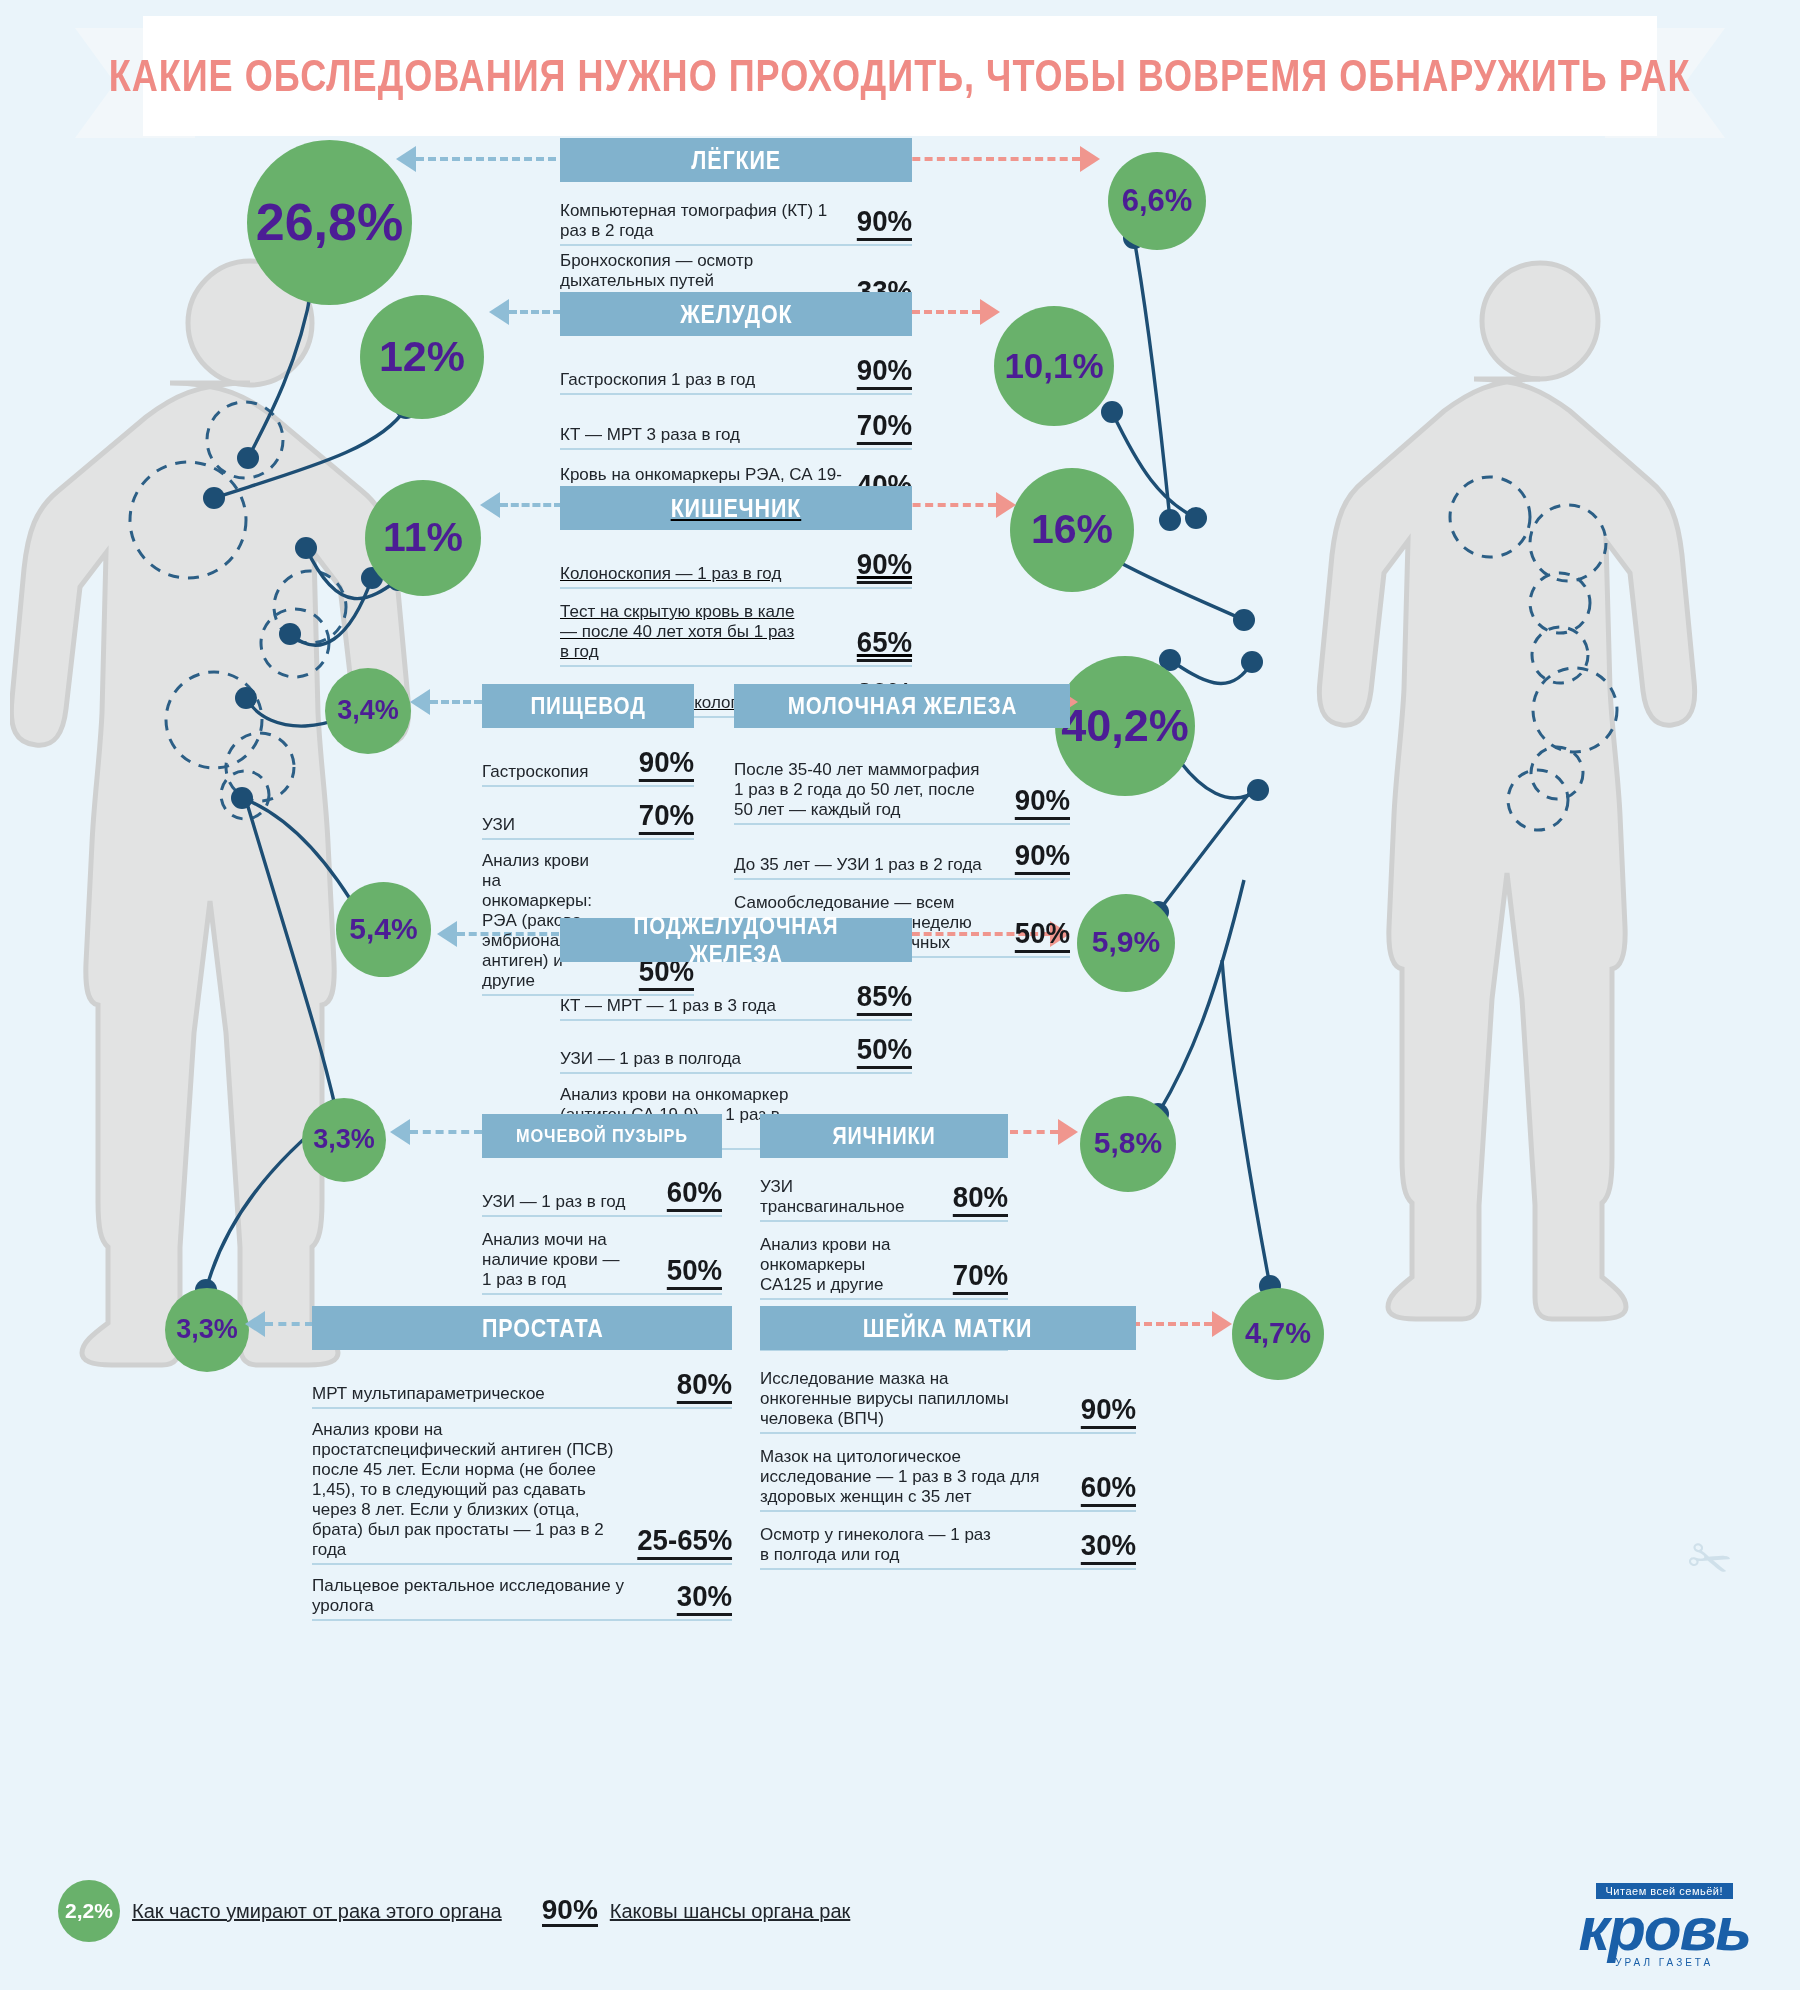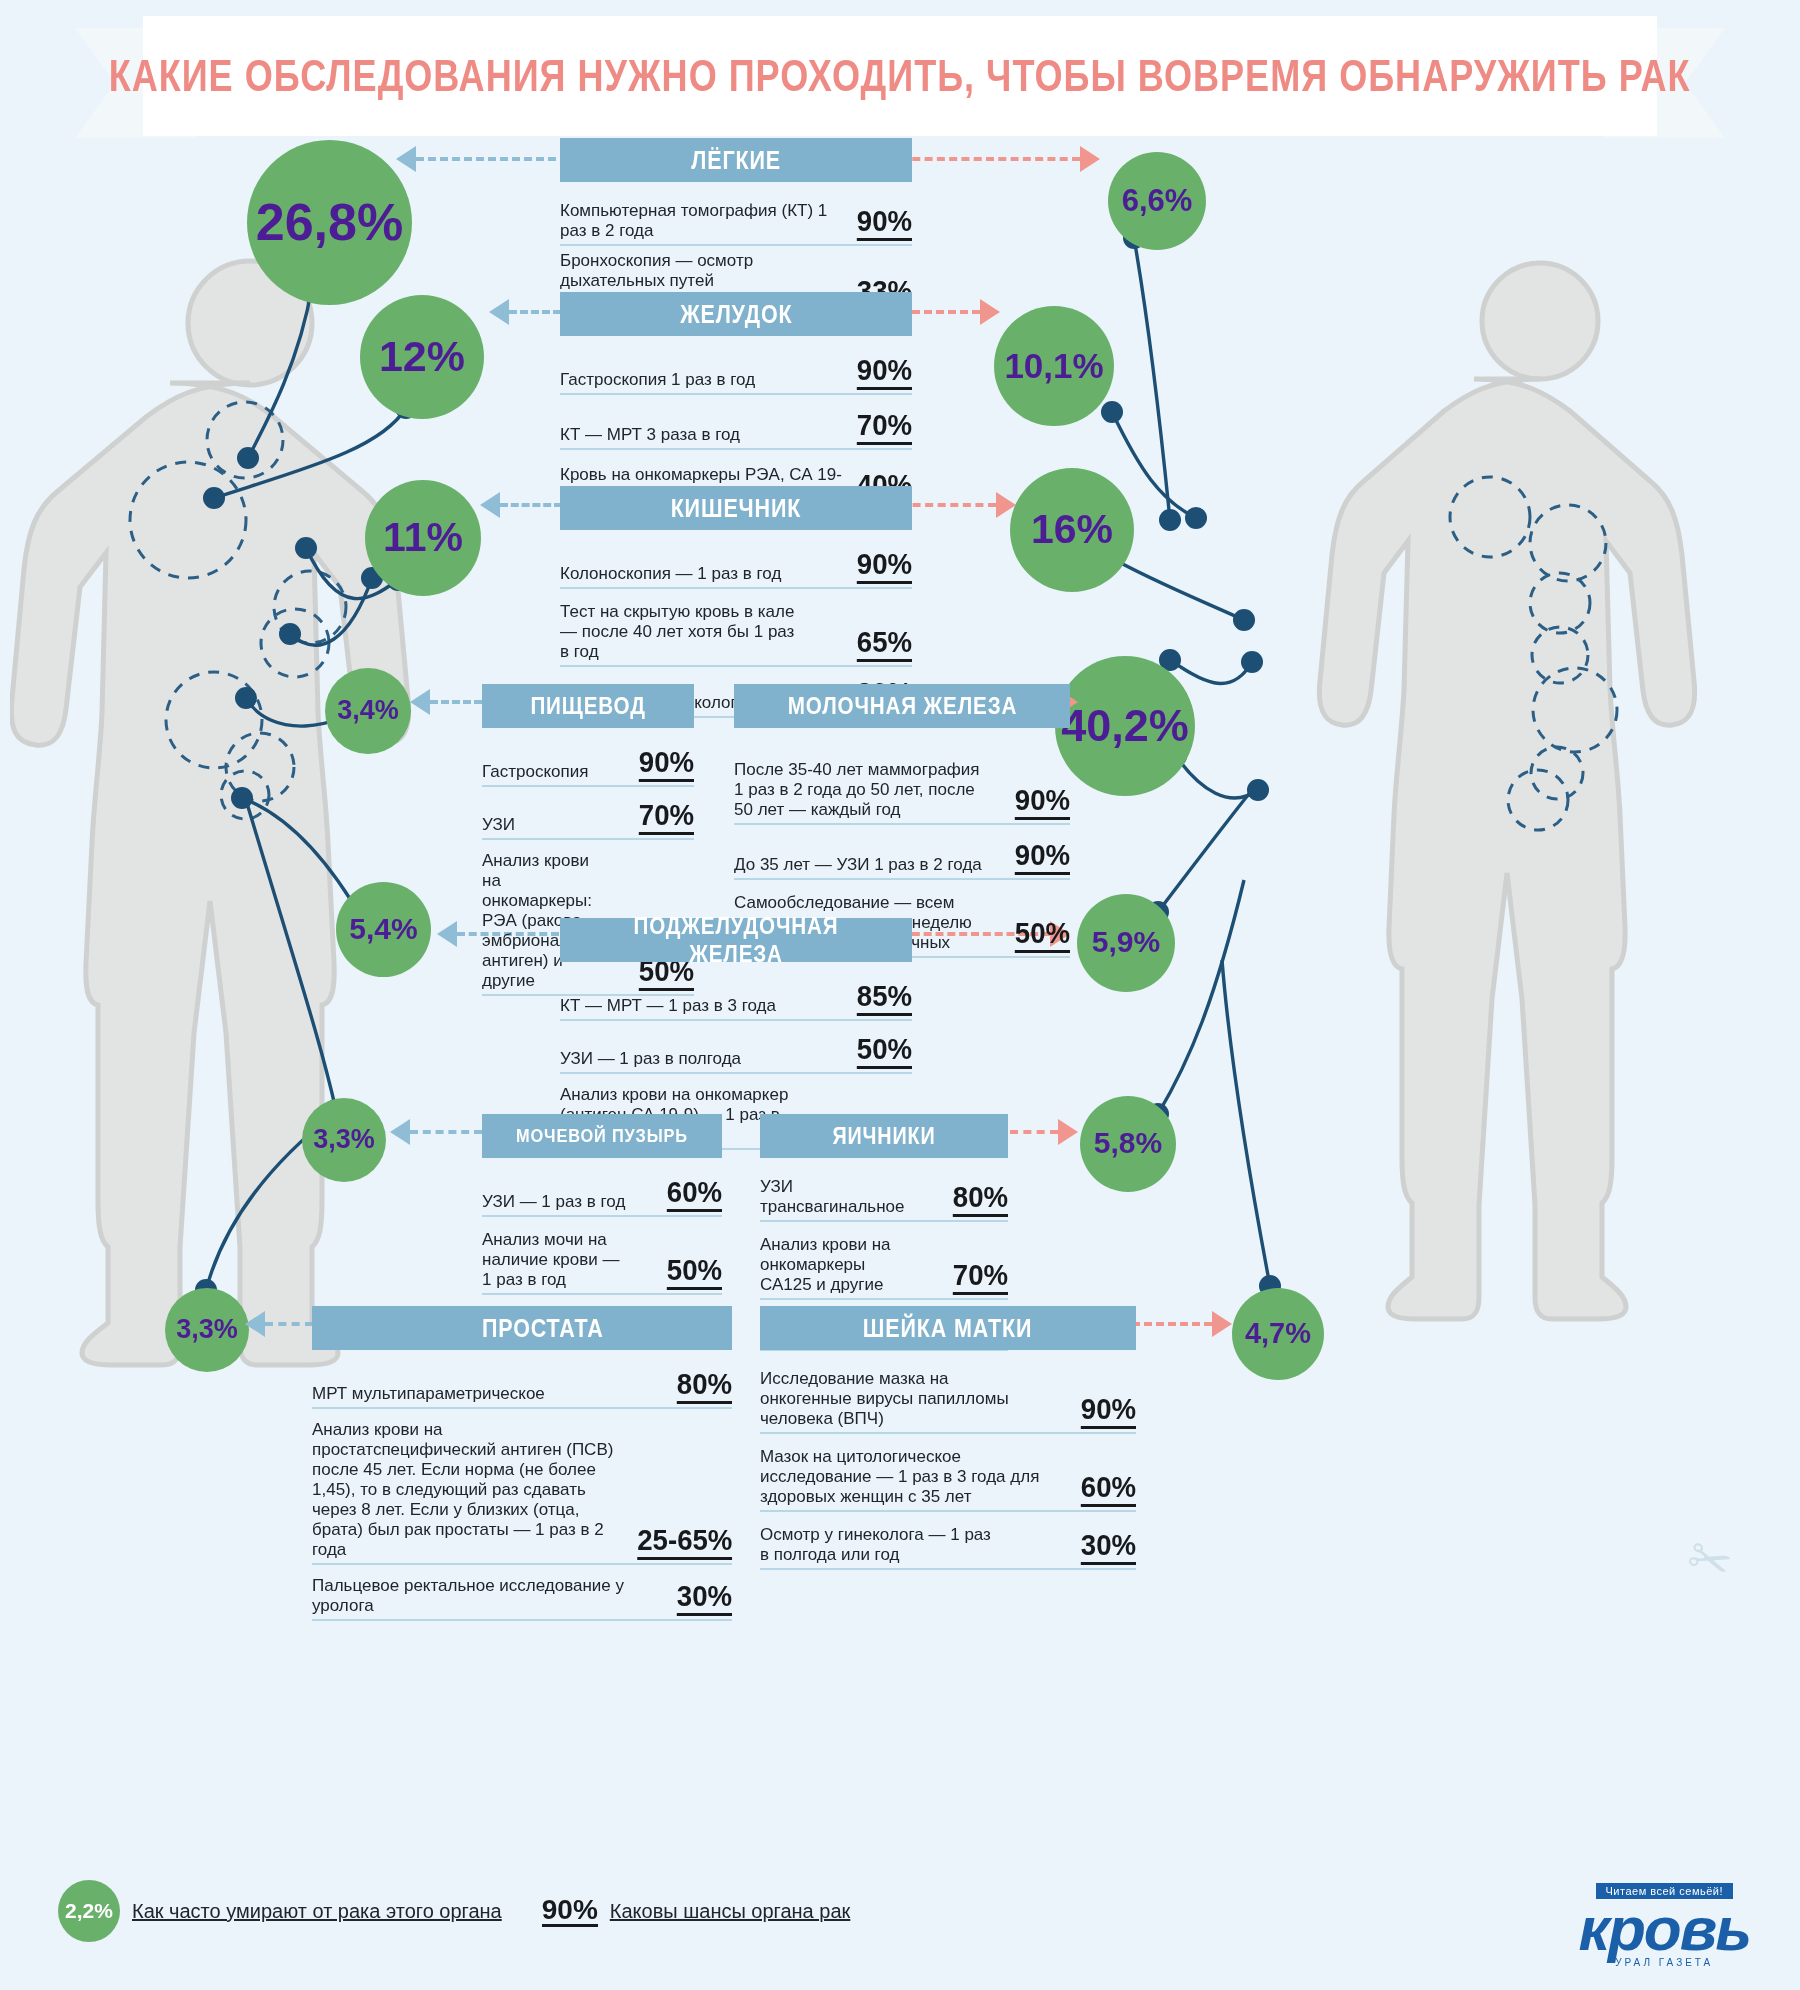--- a/index.html
+++ b/index.html
@@ -347,21 +347,21 @@
     <div class="row" style="margin-top:10px;">
       <div class="txt">КТ — МРТ 3 раза в год</div>
       <div class="pct">70%</div>
     </div>
     <div class="row" style="margin-top:10px;">
       <div class="txt">Кровь на онкомаркеры РЭА, СА 19-9</div>
       <div class="pct">40%</div>
     </div>
   </div>
 
-  <div class="card" style="left:560px;top:486px;width:352px;">
+  <div class="card" style="left:560px;top:486px;width:352px;text-decoration:underline;">
     <div class="hd" style="height:44px;font-size:25px;">
       <span>КИШЕЧНИК</span>
       </div>
     <div class="row" style="margin-top:14px;">
       <div class="txt">Колоноскопия — 1 раз в год</div>
       <div class="pct">90%</div>
     </div>
     <div class="row" style="margin-top:8px;">
       <div class="txt" style="max-width:250px;">Тест на скрытую кровь в кале — после 40 лет хотя бы 1 раз в год</div>
       <div class="pct">65%</div>

